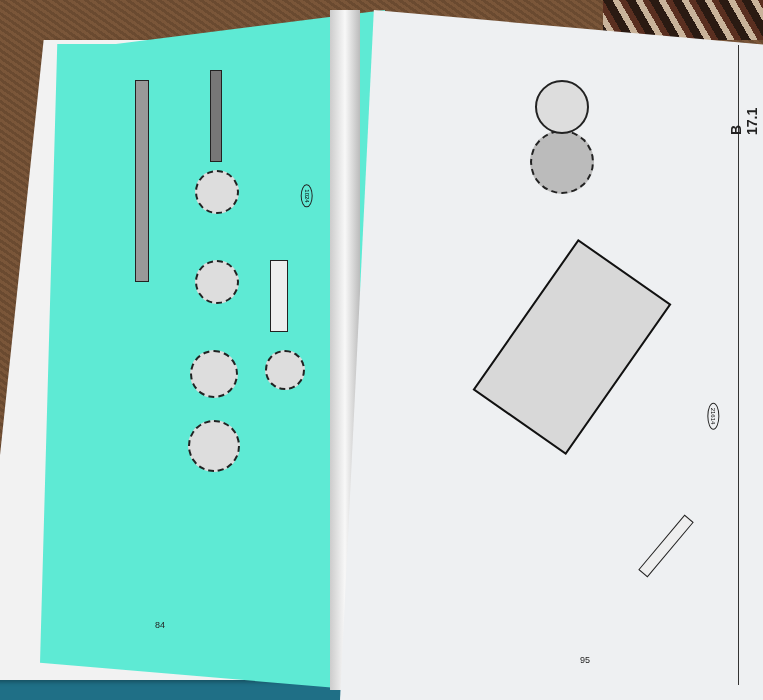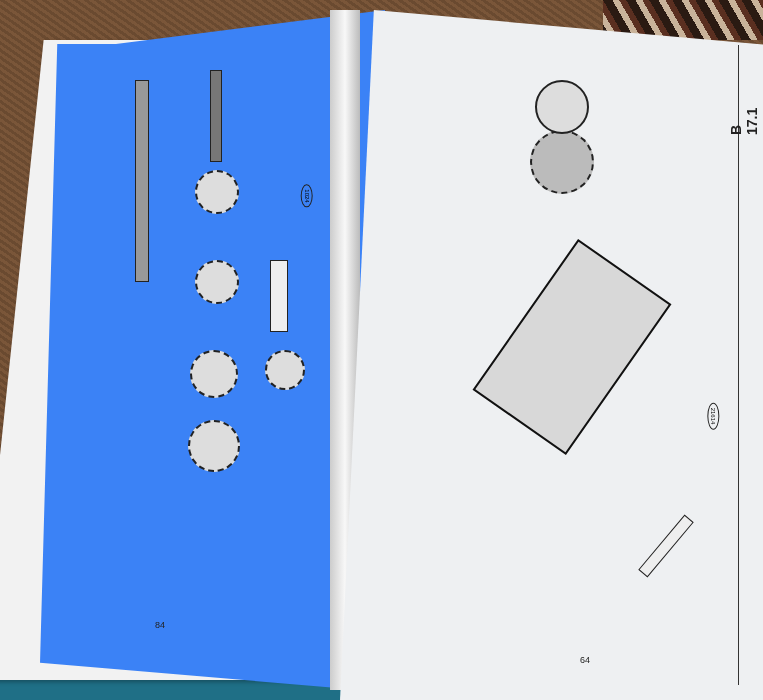--- a/index.html
+++ b/index.html
@@ -5,21 +5,21 @@
   html,body{margin:0;padding:0;}
   body{width:763px;height:700px;position:relative;overflow:hidden;
        background:#6b4a32;font-family:"Liberation Sans",sans-serif;}
   .fabric{position:absolute;inset:0;
     background:repeating-linear-gradient(35deg,#7a5639 0 3px,#6a4a30 3px 6px);}
   .rug{position:absolute;right:0;top:0;width:160px;height:40px;
     background:repeating-linear-gradient(60deg,#2a1a12 0 8px,#c9b39a 8px 14px,#5a2f20 14px 20px);}
   .tablecloth{position:absolute;left:0;bottom:0;width:763px;height:30px;background:#1f6f86;}
   .stack{position:absolute;left:10px;top:40px;width:350px;height:640px;background:#f2f2f2;
     transform:skewX(-6deg);box-shadow:2px 2px 4px rgba(0,0,0,.3);}
-  .page-left{position:absolute;left:40px;top:10px;width:345px;height:680px;background:#3b82f6;
+  .page-left{position:absolute;left:40px;top:10px;width:345px;height:680px;background:#5eead4;
     clip-path:polygon(22% 5%,100% 0,93% 100%,0 96%,5% 5%);}
   .page-right{position:absolute;left:340px;top:10px;width:423px;height:690px;background:#eef0f2;
     clip-path:polygon(8% 0,100% 5%,100% 100%,0 100%);}
   .gutter{position:absolute;left:330px;top:10px;width:30px;height:680px;
     background:linear-gradient(90deg,#ccc,#f8f8f8,#bbb);}
   .pageno{position:absolute;font-size:9px;color:#222;}
   .hdr{position:absolute;font-size:14px;font-weight:bold;color:#222;transform:rotate(-90deg);}
   .rule{position:absolute;background:#333;}
   .shaft{position:absolute;background:#777;border:1px solid #222;}
   .gear{position:absolute;border:2px dashed #222;border-radius:50%;background:#ddd;}
@@ -48,14 +48,14 @@
 </div>
 <div class="gutter"></div>
 <div class="page-right">
   <div class="rule" style="left:398px;top:35px;width:1px;height:640px;"></div>
   <div class="hdr" style="left:385px;top:90px;">B 17.1</div>
   <div class="gear" style="left:190px;top:120px;width:60px;height:60px;background:#bbb;"></div>
   <div class="gear" style="left:195px;top:70px;width:50px;height:50px;border-style:solid;"></div>
   <div class="housing" style="left:140px;top:280px;width:180px;height:110px;"></div>
   <div class="shaft" style="left:320px;top:500px;width:10px;height:70px;background:#eee;transform:rotate(40deg);"></div>
   <div class="stamp" style="left:360px;top:400px;">21614</div>
-  <div class="pageno" style="left:240px;top:645px;">64</div>
+  <div class="pageno" style="left:240px;top:645px;">95</div>
 </div>
 
 </body></html>

